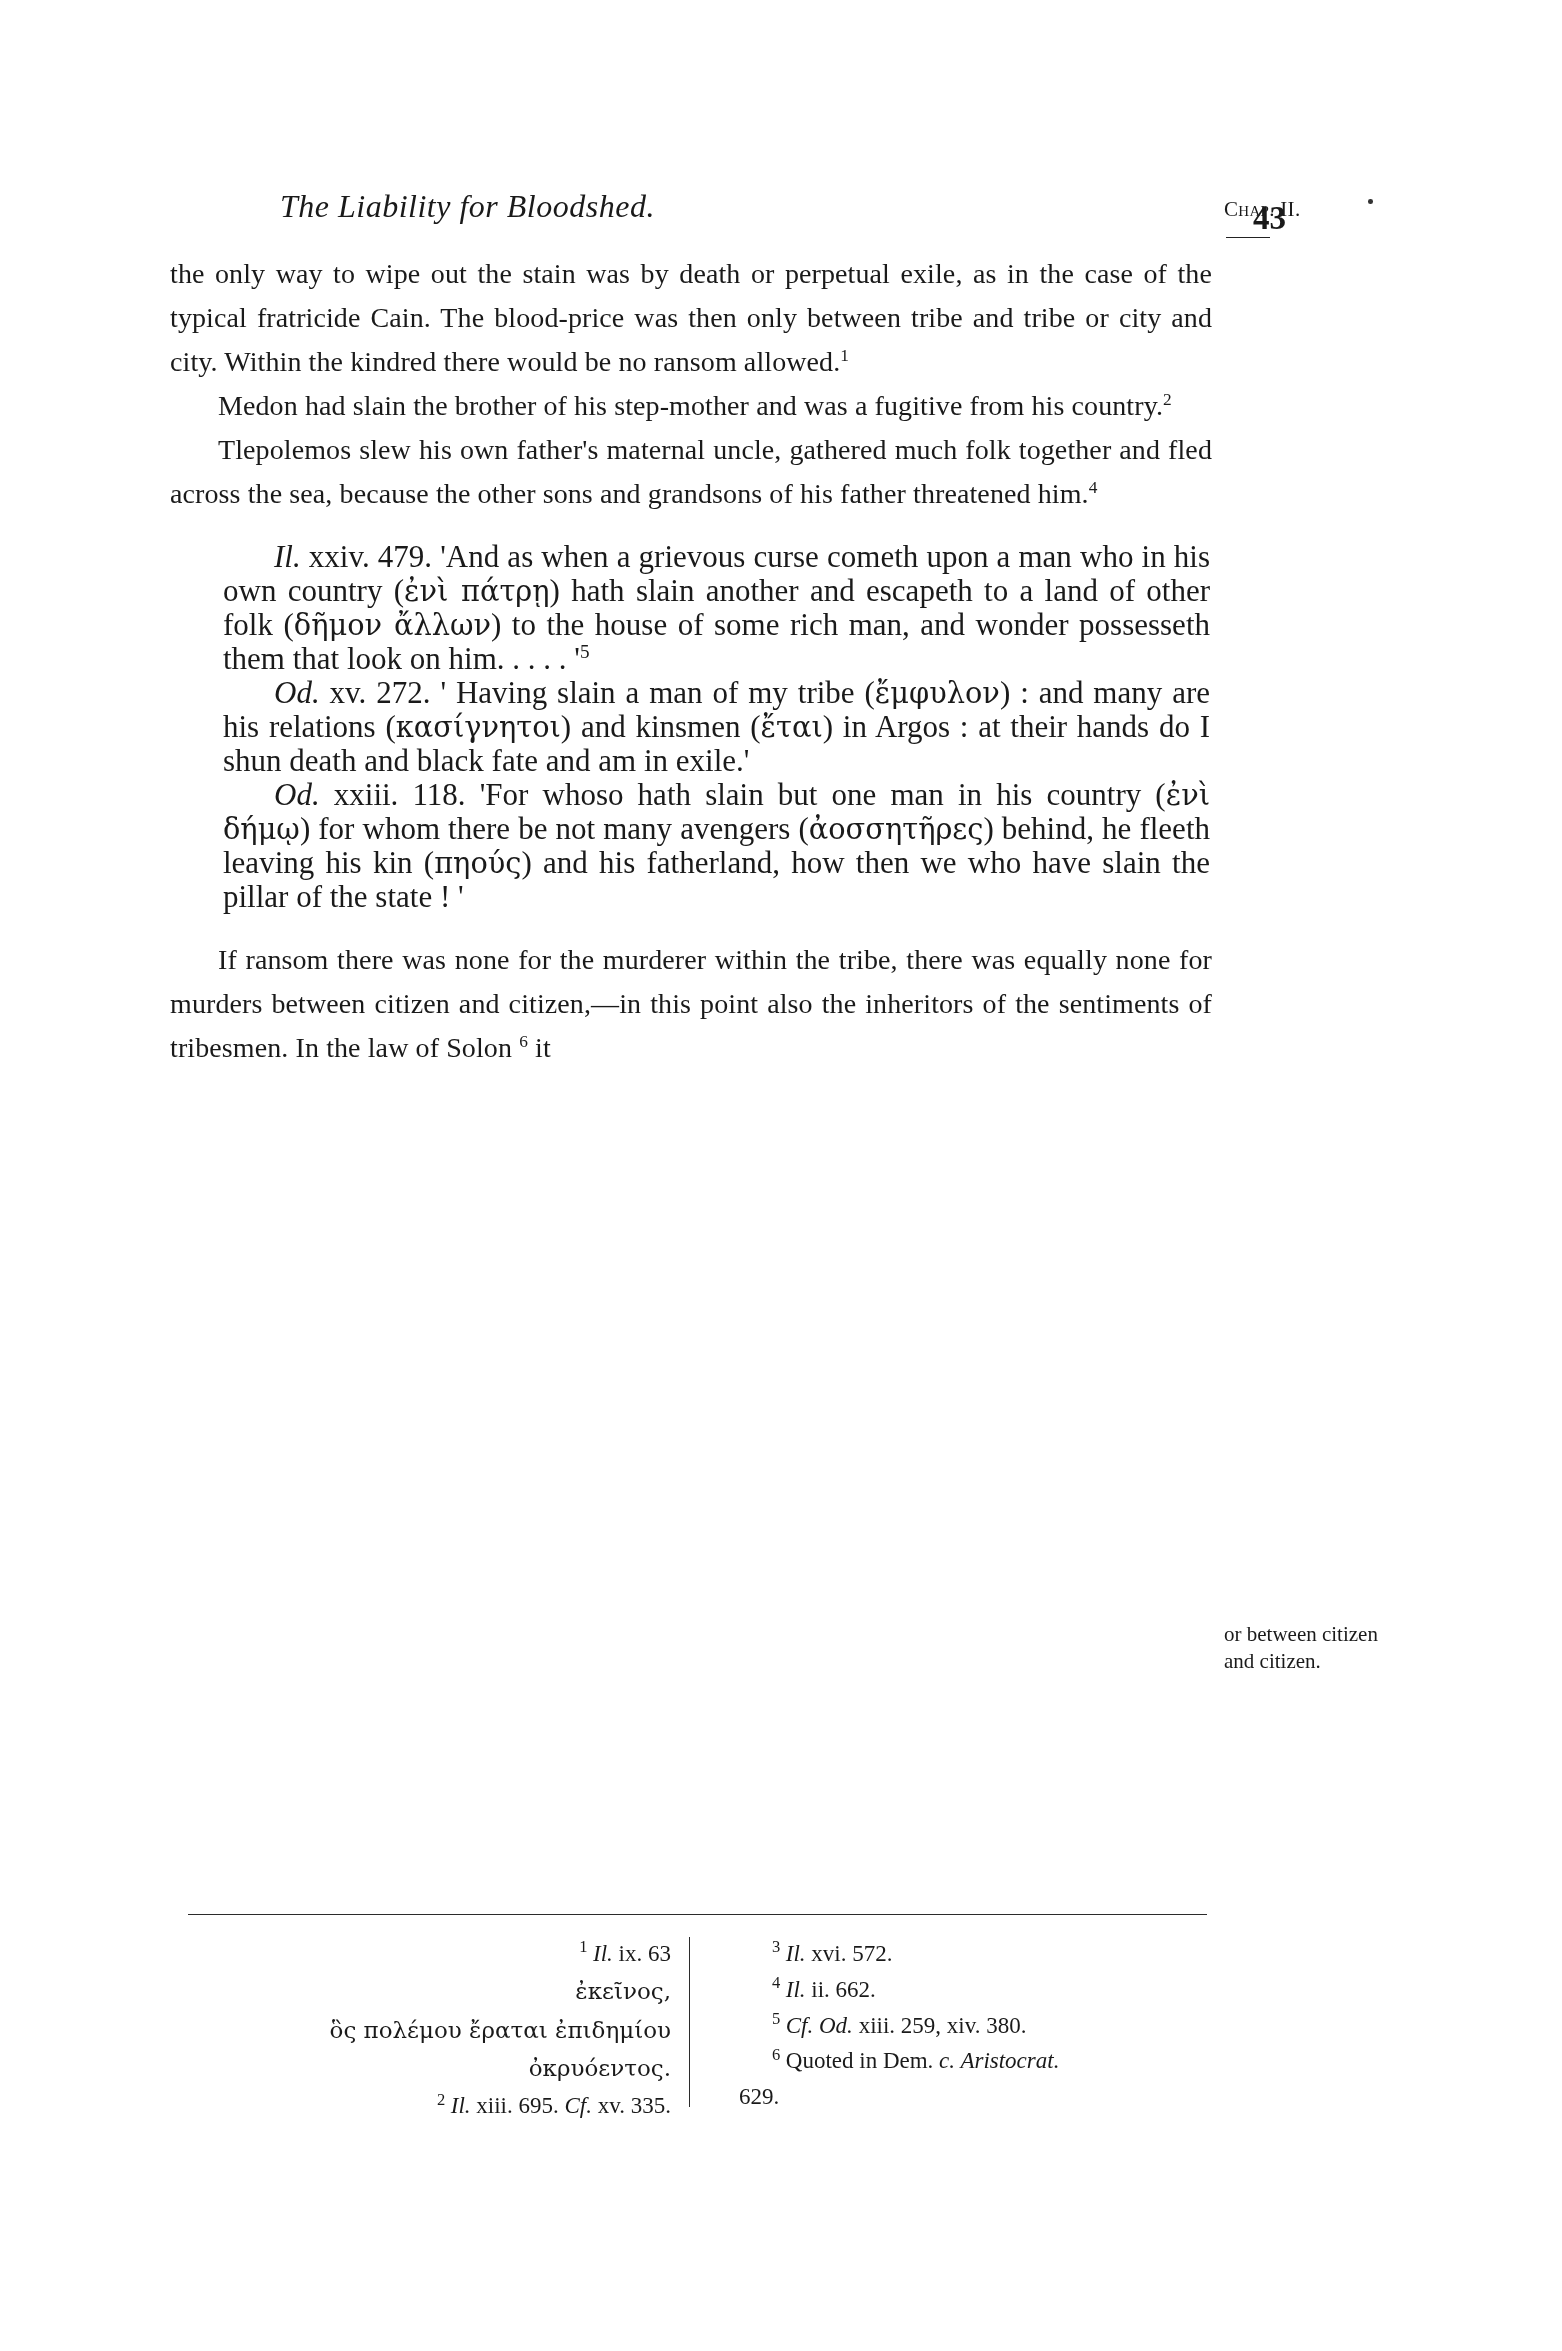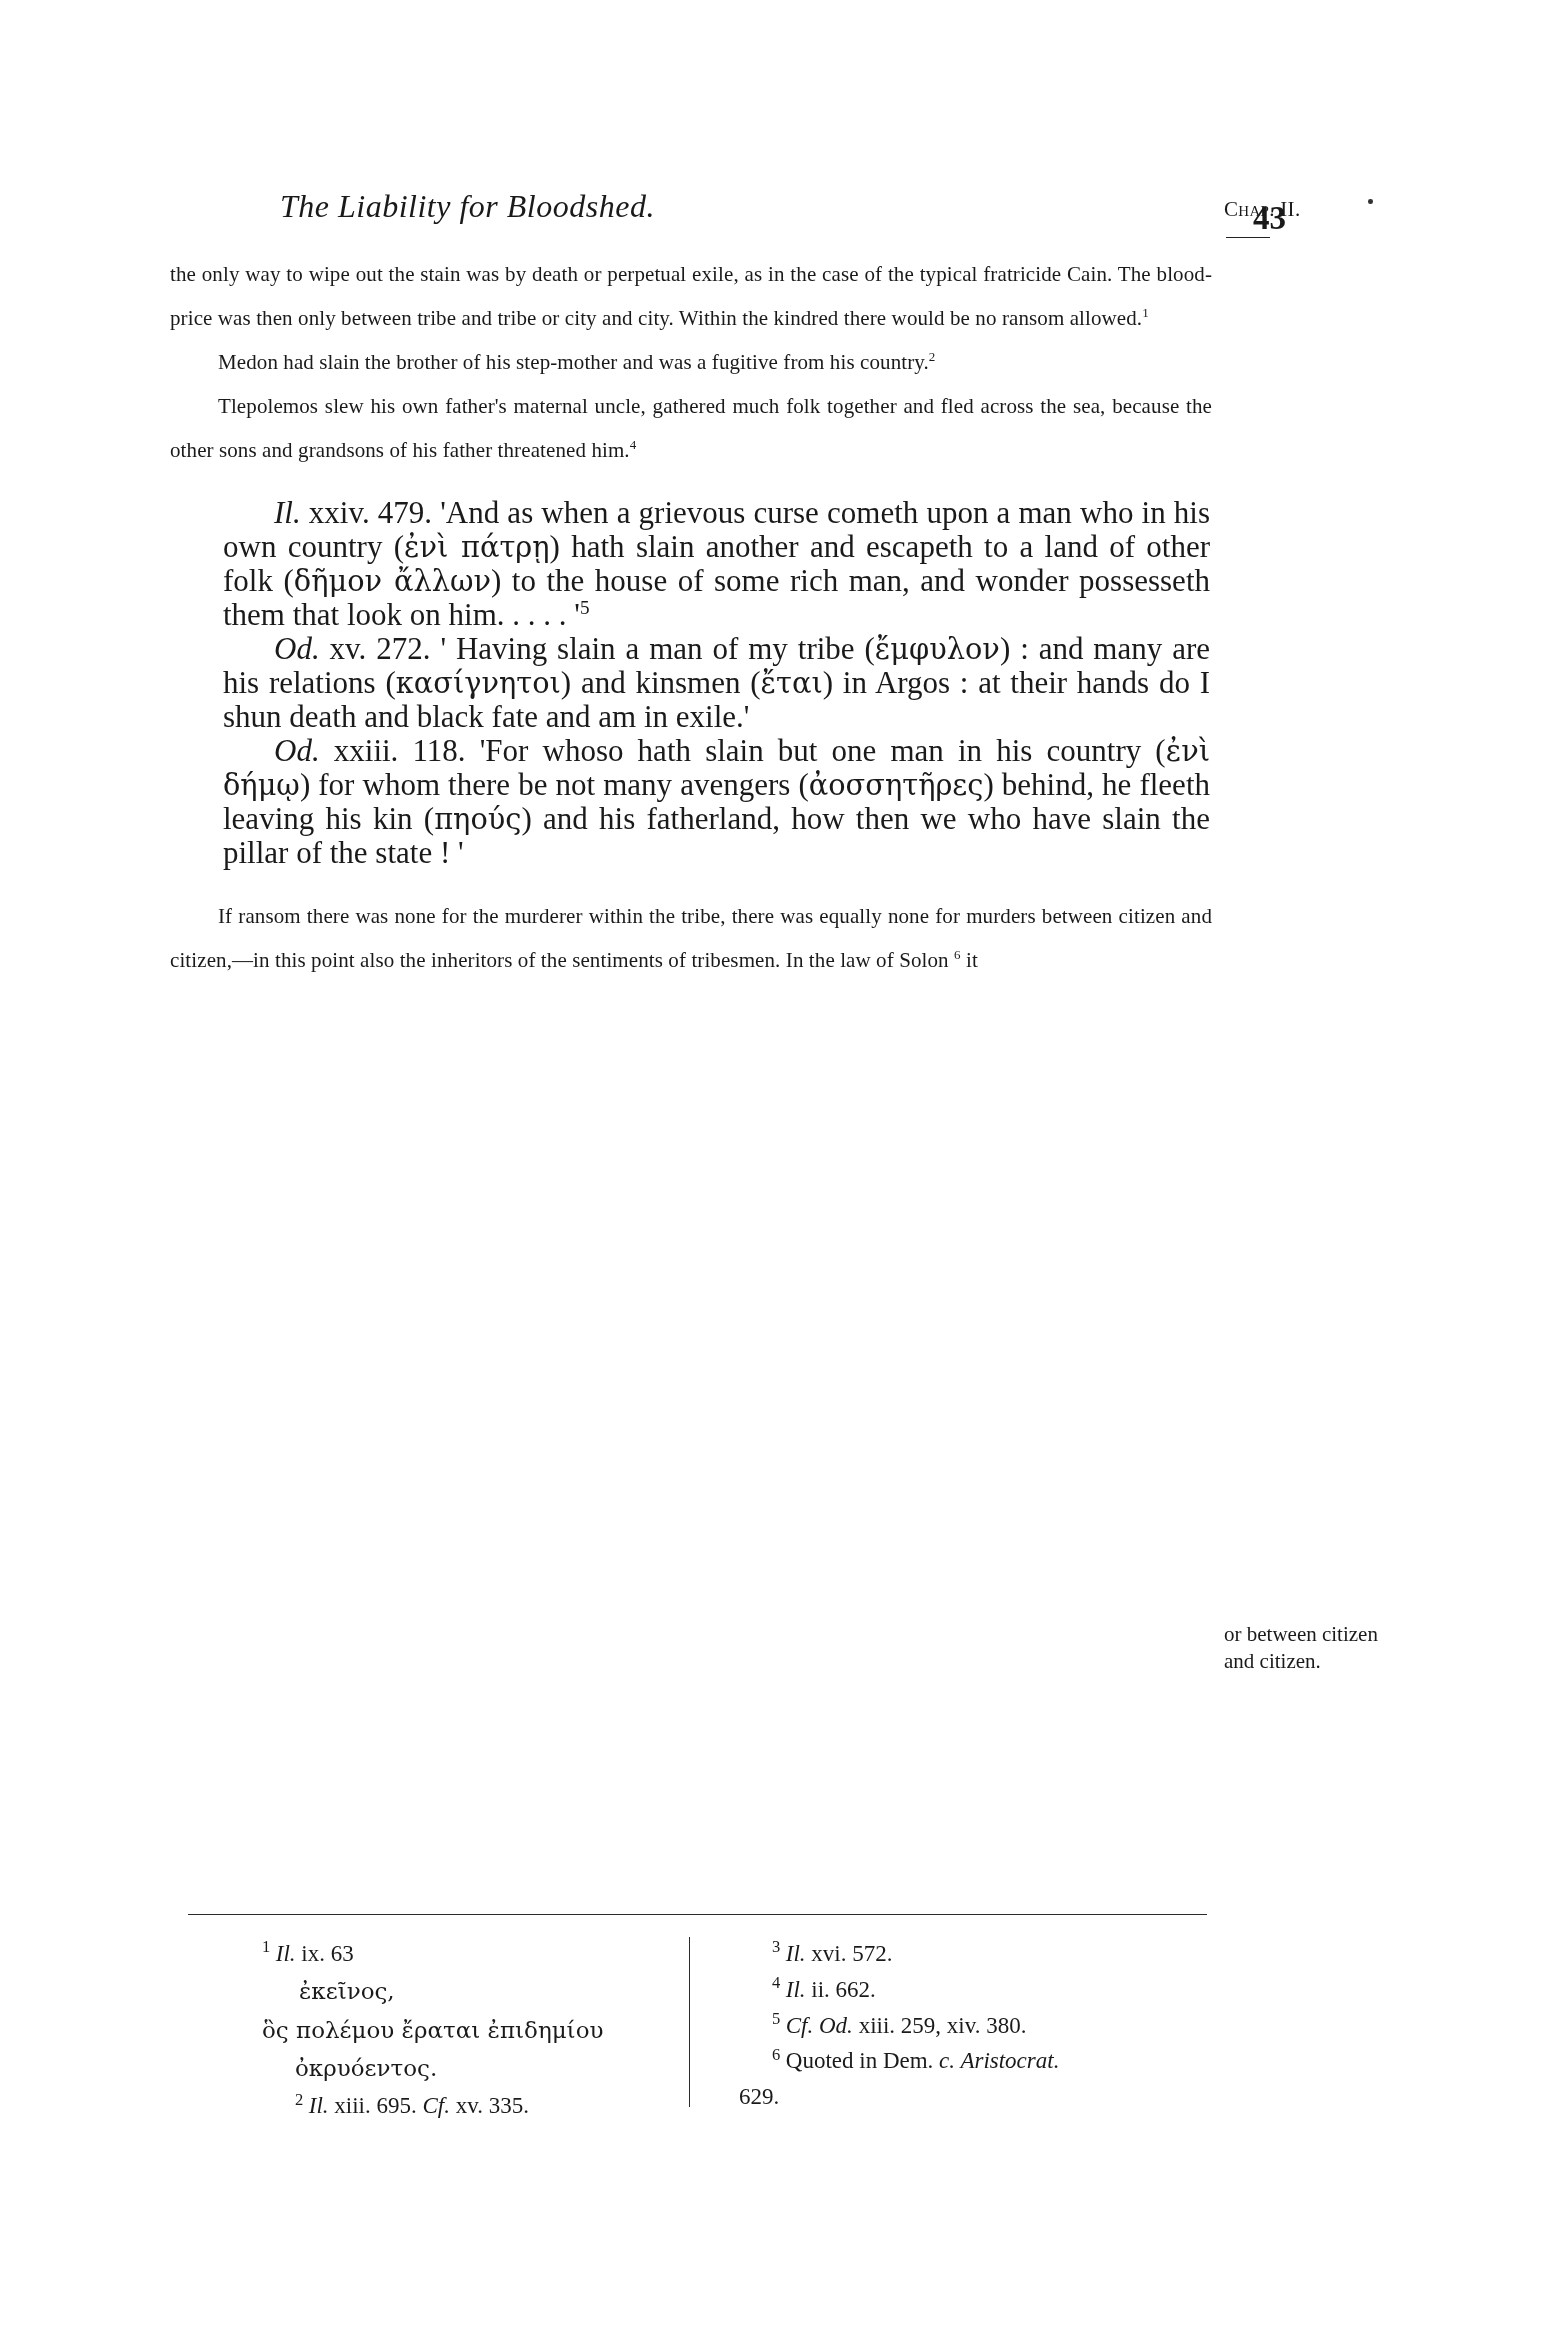--- a/index.html
+++ b/index.html
@@ -58,21 +58,21 @@
     border-radius: 50%;
   }
 
   
   .body-col {
     position: relative;
     width: 1042px;
   }
   p.main {
     margin: 0;
-    font-size: 21px;
+    font-size: 28px;
     line-height: 44px;
     text-align: justify;
     text-justify: inter-word;
     letter-spacing: 0.1px;
   }
   p.main.indent {
     text-indent: 48px;
   }
   sup {
     font-size: 0.62em;
@@ -148,21 +148,21 @@
     position: absolute;
     left: 519px;
     top: 1749px;
     height: 170px;
     border-left: 1.5px solid #2b2b2b;
   }
   .fn-col {
     position: absolute;
     top: 0;
   }
-  .fn-left { left: 92px; width: 395px; }
+  .fn-left { left: 106px; width: 395px; text-align: right; }
   .fn-right { left: 569px; width: 441px; }
   .fn-item { margin: 0 0 1.8px 0; }
   .fn-num {
     font-size: 0.72em;
     vertical-align: super;
     line-height: 0;
     margin-right: 5.5px;
   }
   .fn-greek {
     font-family: "DejaVu Serif", serif;

